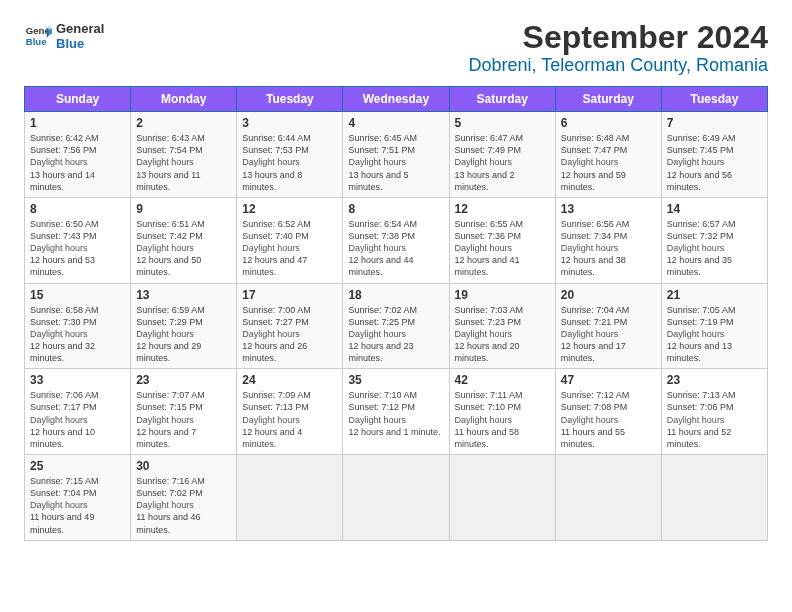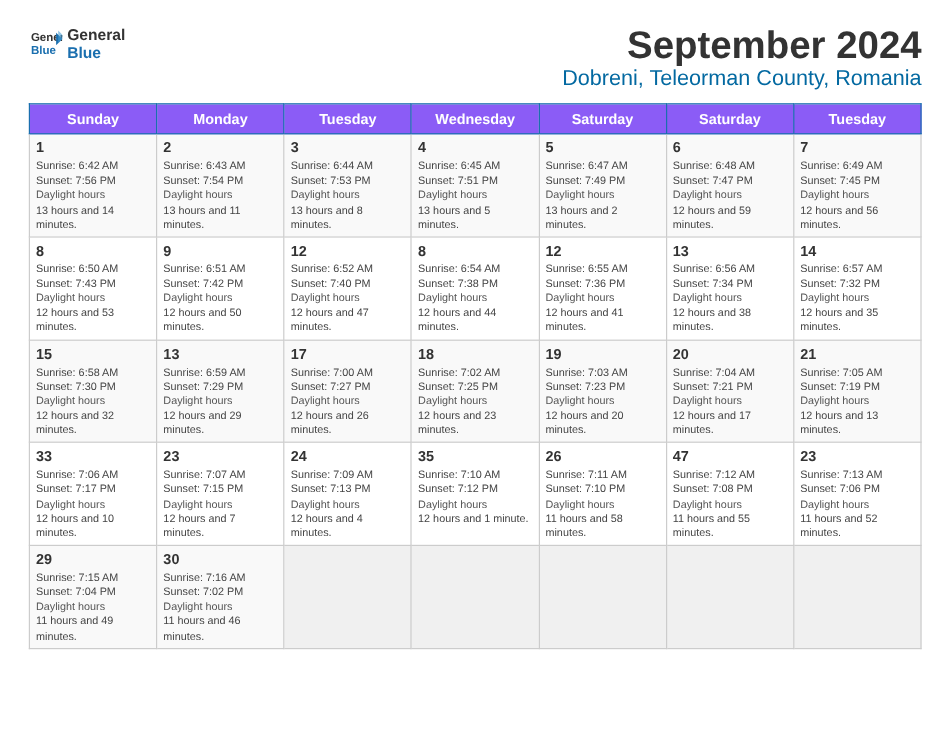--- a/index.html
+++ b/index.html
@@ -150,26 +150,26 @@
           <td><span class="day-num">18</span><span class="day-info">Sunrise: 7:02 AM<br>Sunset: 7:25 PM<br><span style="color:#555">Daylight hours</span><br>12 hours and 23 minutes.</span></td>
           <td><span class="day-num">19</span><span class="day-info">Sunrise: 7:03 AM<br>Sunset: 7:23 PM<br><span style="color:#555">Daylight hours</span><br>12 hours and 20 minutes.</span></td>
           <td><span class="day-num">20</span><span class="day-info">Sunrise: 7:04 AM<br>Sunset: 7:21 PM<br><span style="color:#555">Daylight hours</span><br>12 hours and 17 minutes.</span></td>
           <td><span class="day-num">21</span><span class="day-info">Sunrise: 7:05 AM<br>Sunset: 7:19 PM<br><span style="color:#555">Daylight hours</span><br>12 hours and 13 minutes.</span></td>
         </tr>
         <tr>
           <td><span class="day-num">33</span><span class="day-info">Sunrise: 7:06 AM<br>Sunset: 7:17 PM<br><span style="color:#555">Daylight hours</span><br>12 hours and 10 minutes.</span></td>
           <td><span class="day-num">23</span><span class="day-info">Sunrise: 7:07 AM<br>Sunset: 7:15 PM<br><span style="color:#555">Daylight hours</span><br>12 hours and 7 minutes.</span></td>
           <td><span class="day-num">24</span><span class="day-info">Sunrise: 7:09 AM<br>Sunset: 7:13 PM<br><span style="color:#555">Daylight hours</span><br>12 hours and 4 minutes.</span></td>
           <td><span class="day-num">35</span><span class="day-info">Sunrise: 7:10 AM<br>Sunset: 7:12 PM<br><span style="color:#555">Daylight hours</span><br>12 hours and 1 minute.</span></td>
-          <td><span class="day-num">26</span><span class="day-info">Sunrise: 7:11 AM<br>Sunset: 7:10 PM<br><span style="color:#555">Daylight hours</span><br>11 hours and 58 minutes.</span></td>
+          <td><span class="day-num">42</span><span class="day-info">Sunrise: 7:11 AM<br>Sunset: 7:10 PM<br><span style="color:#555">Daylight hours</span><br>11 hours and 58 minutes.</span></td>
           <td><span class="day-num">47</span><span class="day-info">Sunrise: 7:12 AM<br>Sunset: 7:08 PM<br><span style="color:#555">Daylight hours</span><br>11 hours and 55 minutes.</span></td>
           <td><span class="day-num">23</span><span class="day-info">Sunrise: 7:13 AM<br>Sunset: 7:06 PM<br><span style="color:#555">Daylight hours</span><br>11 hours and 52 minutes.</span></td>
         </tr>
         <tr>
-          <td><span class="day-num">29</span><span class="day-info">Sunrise: 7:15 AM<br>Sunset: 7:04 PM<br><span style="color:#555">Daylight hours</span><br>11 hours and 49 minutes.</span></td>
+          <td><span class="day-num">25</span><span class="day-info">Sunrise: 7:15 AM<br>Sunset: 7:04 PM<br><span style="color:#555">Daylight hours</span><br>11 hours and 49 minutes.</span></td>
           <td><span class="day-num">30</span><span class="day-info">Sunrise: 7:16 AM<br>Sunset: 7:02 PM<br><span style="color:#555">Daylight hours</span><br>11 hours and 46 minutes.</span></td>
           <td class="empty-cell" style="background: rgb(240, 240, 240);"></td>
           <td class="empty-cell" style="background: rgb(240, 240, 240);"></td>
           <td class="empty-cell" style="background: rgb(240, 240, 240);"></td>
           <td class="empty-cell" style="background: rgb(240, 240, 240);"></td>
           <td class="empty-cell" style="background: rgb(240, 240, 240);"></td>
         </tr>
       </tbody>
   </table>
 </div>

